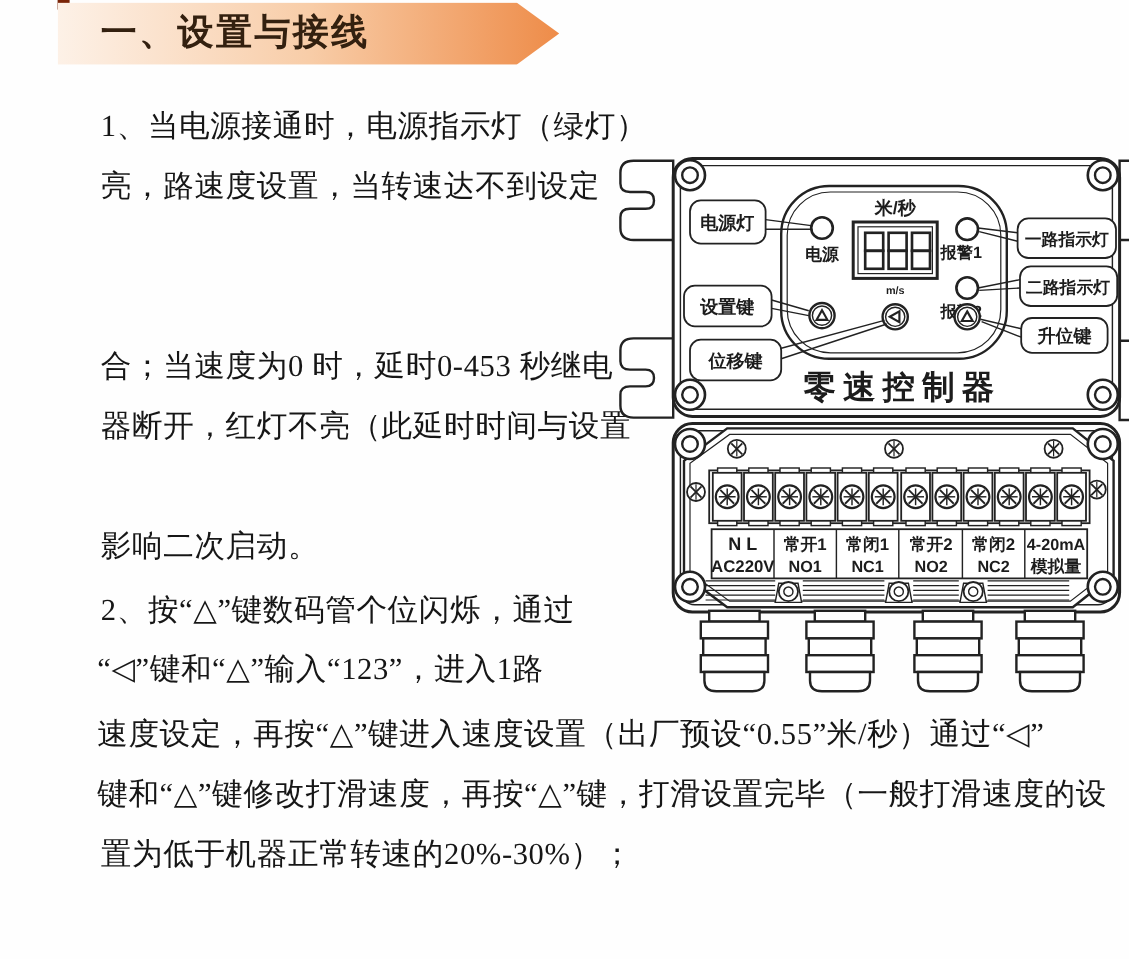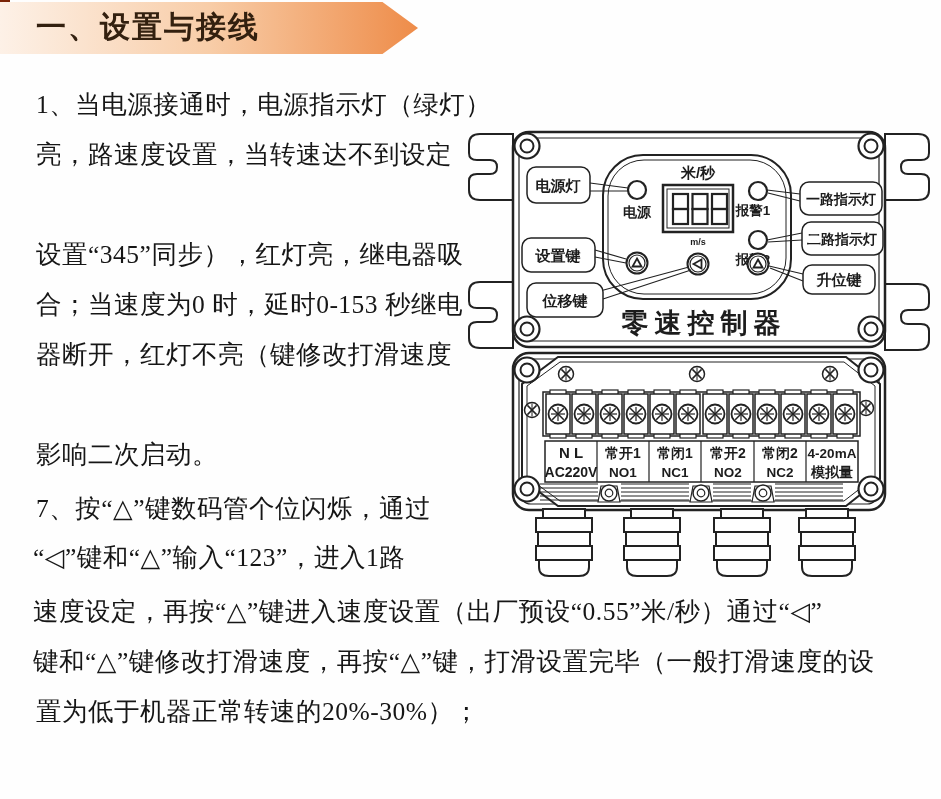--- a/index.html
+++ b/index.html
@@ -1,18 +1,18 @@
 <!DOCTYPE html>
 <html><head>
 <meta charset="utf-8">
 <style>
   html,body{margin:0;padding:0;}
   body{width:941px;height:799px;background:#fefefe;position:relative;overflow:hidden;
        font-family:"Liberation Serif","DejaVu Serif",serif;color:#1a1a1a;}
-  .page{position:absolute;inset:0;}
+  .page{position:absolute;inset:0;margin-left:48px;}
   
   .banner{position:absolute;left:0;top:2px;width:418px;height:52px;
           background:linear-gradient(90deg,#fdf1e7 0%,#f8cda8 50%,#ee8c49 100%);
           clip-path:polygon(0 0,91.5% 0,100% 50%,91.5% 100%,0 100%);}
   .banner-title{position:absolute;left:36px;top:7px;font-size:30px;font-weight:bold;
           color:#33200f;letter-spacing:2px;white-space:nowrap;}
   .corner-mark{position:absolute;left:0;top:0;width:10px;height:8px;background:#7a2407;}
   
   .bline{position:absolute;left:36px;font-size:25.5px;line-height:30px;white-space:nowrap;
          letter-spacing:0.5px;color:#161616;text-align:center;}
@@ -33,25 +33,24 @@
 
 <div class="page">
 
   <div class="corner-mark"></div>
 
   <div class="banner"></div>
   <div class="banner-title">一、设置与接线</div>
 
   <div class="bline" style="top:90px">1、当电源接通时，电源指示灯（绿灯）</div>
   <div class="bline" style="top:140px">亮，路速度设置，当转速达不到设定</div>
-  <div class="bline" style="top:240px">设置“345”同步），红灯亮，继电器吸</div>
-  <div class="bline" style="top:290px">合；当速度为0 时，延时0-153 秒继电</div>
-  <div class="bline" style="top:340px">器断开，红灯不亮（键修改打滑速度</div>
+  <div class="bline" style="top:290px">合；当速度为0 时，延时0-453 秒继电</div>
+  <div class="bline" style="top:340px">器断开，红灯不亮（此延时时间与设置</div>
   <div class="bline" style="top:440px">影响二次启动。</div>
-  <div class="bline" style="top:494px">7、按“△”键数码管个位闪烁，通过</div>
+  <div class="bline" style="top:494px">2、按“△”键数码管个位闪烁，通过</div>
   <div class="bline" style="top:543px;left:33px">“◁”键和“△”输入“123”，进入1路</div>
   <div class="bline" style="top:597px;left:33px">速度设定，再按“△”键进入速度设置（出厂预设“0.55”米/秒）通过“◁”</div>
   <div class="bline" style="top:647px;left:33px">键和“△”键修改打滑速度，再按“△”键，打滑设置完毕（一般打滑速度的设</div>
   <div class="bline" style="top:697px">置为低于机器正常转速的20%-30%）；</div>
 
   <svg class="device" width="476" height="470" viewBox="465 112 476 470" xmlns="http://www.w3.org/2000/svg">
     <defs>
       <g id="cscrew">
         <circle r="12.5" class="s22 fw"></circle>
           <circle r="6.5" class="s2 fw"></circle>

